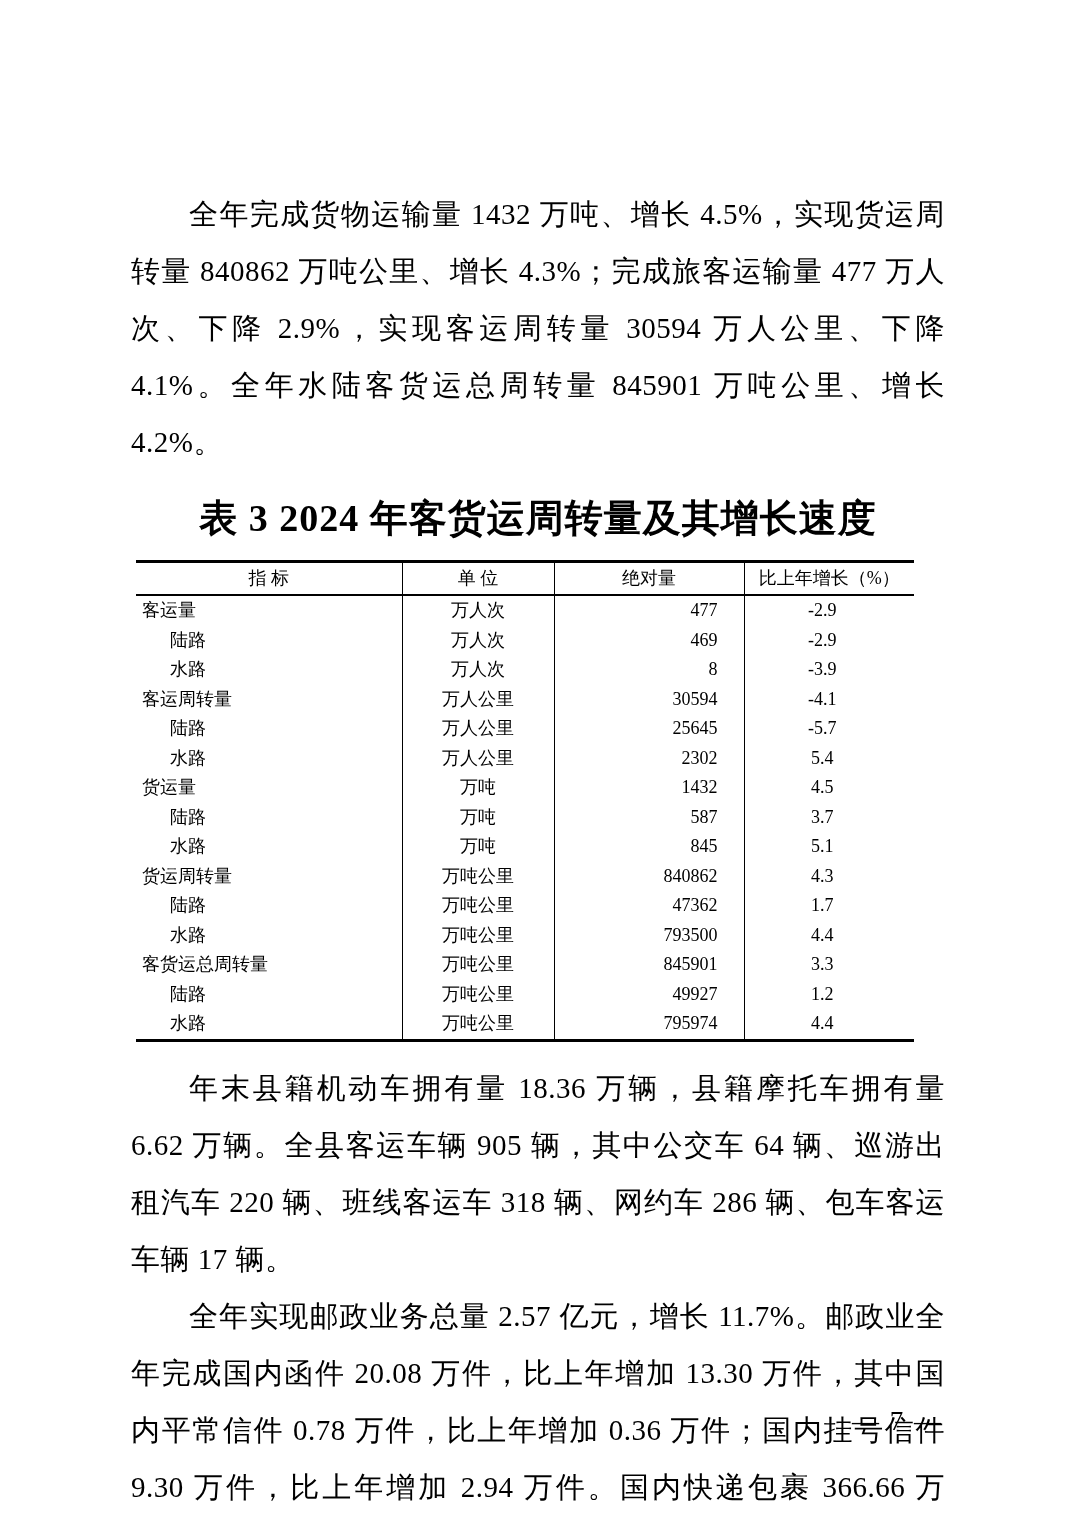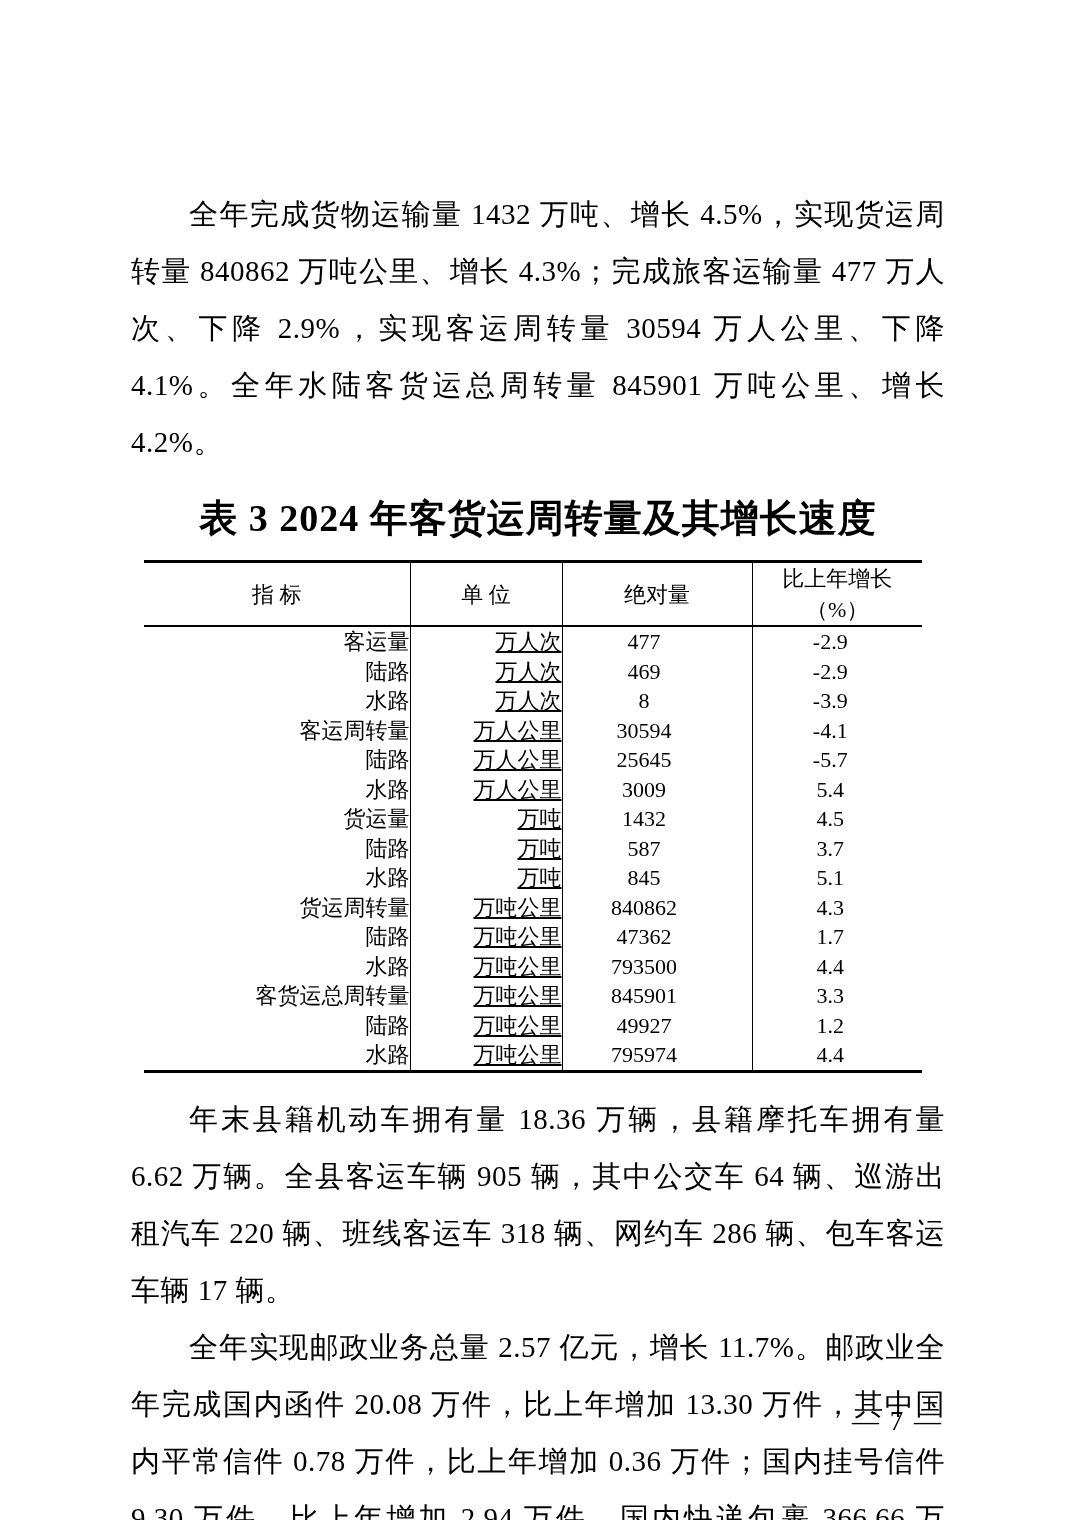--- a/index.html
+++ b/index.html
@@ -31,24 +31,24 @@
   .para-3 { margin-top: 0px; }
   .table-title {
     margin-top: 22px;
     font-size: 38px;
     font-weight: bold;
     text-align: center;
     letter-spacing: 1px;
   }
   .stat-table {
     margin-top: 16px;
-    margin-left: 13px;
+    margin-left: 5px;
     width: 778px;
     border-collapse: collapse;
-    font-size: 22px;
+    font-size: 18px;
     table-layout: fixed;
   }
   .stat-table col.col-1 { width: 266px; }
   .stat-table col.col-2 { width: 152px; }
   .stat-table col.col-3 { width: 190px; }
   .stat-table col.col-4 { width: 170px; }
   .stat-table thead tr {
     border-top: 3px solid #000;
     border-bottom: 2px solid #000;
   }
@@ -66,24 +66,24 @@
     overflow: hidden;
   }
   .stat-table th:nth-child(1),
   .stat-table th:nth-child(2),
   .stat-table th:nth-child(3),
   .stat-table td:nth-child(1),
   .stat-table td:nth-child(2),
   .stat-table td:nth-child(3) {
     border-right: 1.5px solid #000;
   }
-  .stat-table td.c1 { text-align: right; padding-left: 6px; }
+  .stat-table td.c1 { text-align: left; padding-left: 6px; }
   .stat-table td.c1.indent { padding-left: 34px; }
-  .stat-table td.c2 { text-align: right; text-decoration: underline; }
-  .stat-table td.c3 { text-align: center; padding-right: 26px; }
+  .stat-table td.c2 { text-align: center; }
+  .stat-table td.c3 { text-align: right; padding-right: 26px; }
   .stat-table td.c4 { text-align: center; padding-right: 14px; }
   .page-number {
     position: absolute;
     right: 2px;
     top: 1406px;
     font-size: 27px;
     letter-spacing: 2px;
   }
 </style>
 </head>
@@ -137,21 +137,21 @@
         </tr>
         <tr>
           <td class="c1 indent">陆路</td>
           <td class="c2">万人公里</td>
           <td class="c3">25645</td>
           <td class="c4">-5.7</td>
         </tr>
         <tr>
           <td class="c1 indent">水路</td>
           <td class="c2">万人公里</td>
-          <td class="c3">3009</td>
+          <td class="c3">2302</td>
           <td class="c4">5.4</td>
         </tr>
         <tr>
           <td class="c1">货运量</td>
           <td class="c2">万吨</td>
           <td class="c3">1432</td>
           <td class="c4">4.5</td>
         </tr>
         <tr>
           <td class="c1 indent">陆路</td>

